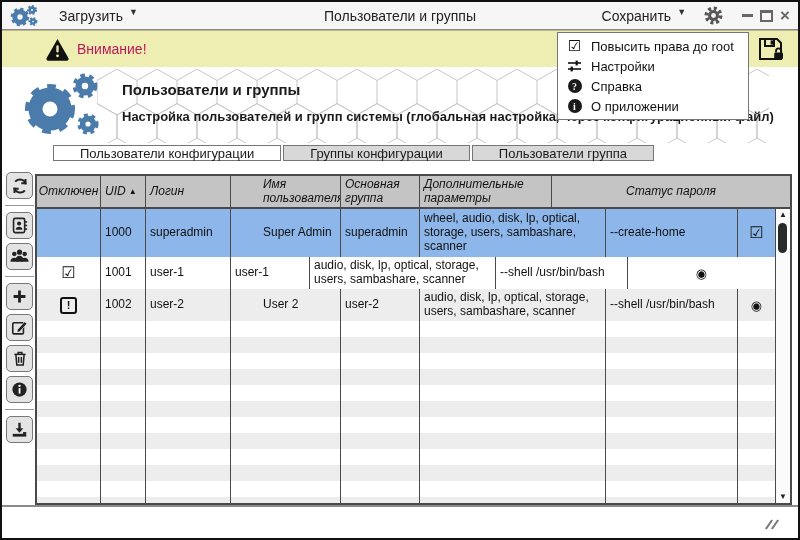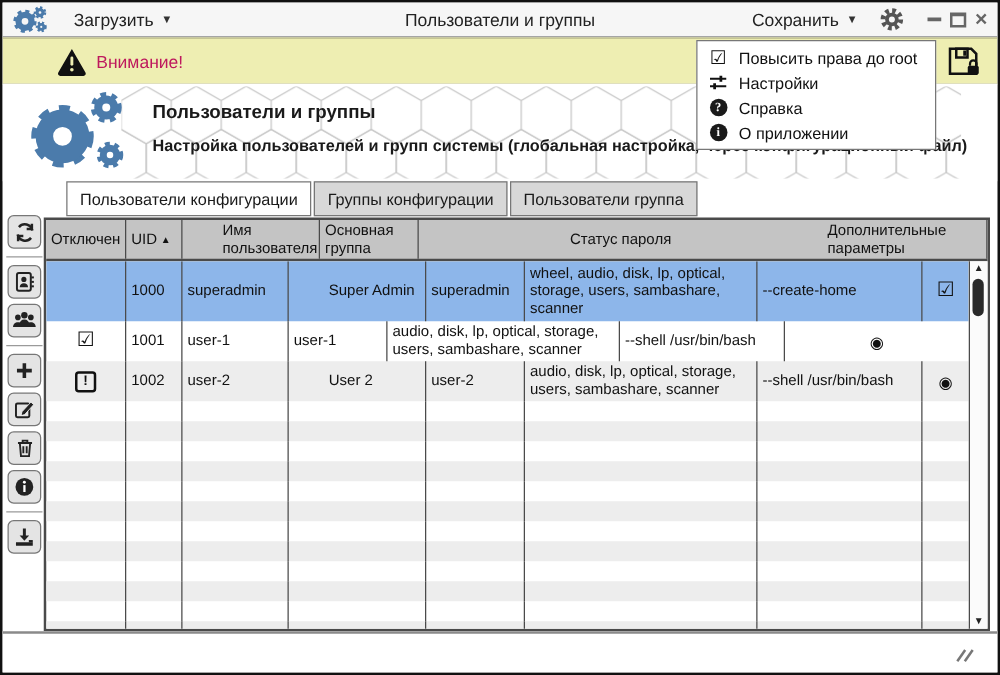--- a/index.html
+++ b/index.html
@@ -2,21 +2,21 @@
 <html><head>
 <meta charset="utf-8">
 <style>
   html,body{margin:0;padding:0;background:#cfcfcf;font-family:"Liberation Sans",sans-serif;}
   .window{position:relative;width:800px;height:540px;box-sizing:border-box;border:2px solid #111;
           background:#fff;overflow:hidden;}
   
   .titlebar{position:absolute;left:0;top:0;right:0;height:27px;background:#f6f6f6;
             border-bottom:1px solid #8a8a8a;display:flex;align-items:center;}
   .appicon{margin-left:7px;width:30px;height:24px;}
-  .tb-btn{display:flex;align-items:center;gap:6px;font-size:14px;color:#222;cursor:pointer;padding:0 6px;}
+  .tb-btn{display:flex;gap:6px;font-size:14px;color:#222;cursor:pointer;padding:0 6px;}
   .tb-btn.load{margin-left:14px;}
   .caret{font-size:9px;color:#333;line-height:1;}
   .tb-title{position:absolute;left:0;right:0;text-align:center;font-size:14px;color:#222;pointer-events:none;}
   .tb-right{margin-left:auto;display:flex;align-items:center;gap:10px;padding-right:8px;z-index:2;}
   .gearbtn{width:22px;height:22px;display:flex;align-items:center;justify-content:center;cursor:pointer;}
   .winctl{display:flex;align-items:center;gap:7px;margin-left:8px;}
   .win-min{width:11px;height:3px;background:#666;}
   .win-max{width:9px;height:7px;border:2px solid #666;border-top-width:3px;}
   .win-close{font-size:17px;font-weight:bold;color:#666;line-height:1;}
   
@@ -33,36 +33,36 @@
   .h-sub{position:absolute;left:120px;top:42px;font-size:13px;font-weight:bold;color:#1a1a1a;white-space:nowrap;}
   
   .menu{position:absolute;left:555px;top:30px;width:190px;background:#fff;border:1px solid #777;
         z-index:30;padding:3px 0;}
   .menu-item{display:flex;align-items:center;gap:8px;height:20px;padding:0 8px;font-size:13px;color:#111;cursor:pointer;}
   .mi-ico{width:17px;display:flex;justify-content:center;align-items:center;font-size:15px;}
   .circle-ico{width:14px;height:14px;border-radius:50%;background:#1a1a1a;color:#fff;display:flex;
               align-items:center;justify-content:center;font-size:10px;font-weight:bold;font-family:"Liberation Serif",serif;}
   
   .tabs{position:absolute;left:51px;top:143px;display:flex;gap:2px;z-index:3;}
-  .tab{height:28px;box-sizing:border-box;border:1px solid #777;background:#d8d8d8;font-size:13px;color:#1a1a1a;
-       display:flex;align-items:center;padding:0 10px;cursor:pointer;white-space:nowrap;}
+  .tab{height:16px;box-sizing:border-box;border:1px solid #777;background:#d8d8d8;font-size:13px;color:#1a1a1a;
+       display:flex;align-items:center;padding:0 26px;cursor:pointer;white-space:nowrap;}
   .tab.active{background:#fff;}
   
   .toolbar{position:absolute;left:2px;top:170px;width:31px;display:flex;flex-direction:column;
            align-items:center;gap:4px;}
   .tool-btn{width:27px;height:27px;box-sizing:border-box;border:1px solid #777;border-radius:5px;
             background:#e4e4e4;display:flex;align-items:center;justify-content:center;cursor:pointer;}
   .tool-sep{width:29px;height:1px;background:#9a9a9a;margin:2px 0;}
   
   .tablewrap{position:absolute;left:33px;top:172px;width:757px;height:331px;box-sizing:border-box;
              border:2px solid #4a4a4a;background:#fff;}
   .thead{position:absolute;left:0;top:0;right:0;height:33px;background:#c4c4c4;display:flex;
          border-bottom:2px solid #4a4a4a;box-sizing:border-box;}
   .th{box-sizing:border-box;border-right:1px solid #4a4a4a;font-size:12px;color:#111;line-height:1.15;
-      display:flex;align-items:center;padding:1px 4px;overflow:hidden;}
+      display:flex;align-items:center;padding:1px 4px;overflow:hidden;font-style:italic;}
   .tbody{position:absolute;left:0;top:33px;right:15px;bottom:0;overflow:hidden;}
   .tr{display:flex;width:100%;box-sizing:border-box;}
   .td{box-sizing:border-box;border-right:1px solid #4a4a4a;font-size:12px;color:#111;line-height:1.15;
       padding:1px 4px;overflow:hidden;display:flex;align-items:center;}
   .c0{width:64px;justify-content:center;}
   .c1{width:45px;}
   .c2{width:85px;}
   .c3{width:82px;margin-left:28px;}
   .c4{width:79px;}
   .c5{width:186px;}
@@ -278,24 +278,25 @@
     </div>
   </div>
 
   <div class="tablewrap">
     <div class="thead">
       <div class="th c0">Отключен</div>
       <div class="th c1">
         <span>UID</span>
         <span class="sortarrow">▲</span>
       </div>
+      <div class="th c2">Логин</div>
       <div class="th c3">Имя пользователя</div>
       <div class="th c4">Основная группа</div>
+      <div class="th c6">Дополнительные параметры</div>
       <div class="th c7">Статус пароля</div>
-      <div class="th c6">Дополнительные параметры</div>
     </div>
 
     <div class="tbody">
 
       <div class="tr r1 row-sel">
         <div class="td c0"></div>
         <div class="td c1">1000</div>
         <div class="td c2">superadmin</div>
         <div class="td c3">Super Admin</div>
         <div class="td c4">superadmin</div>

